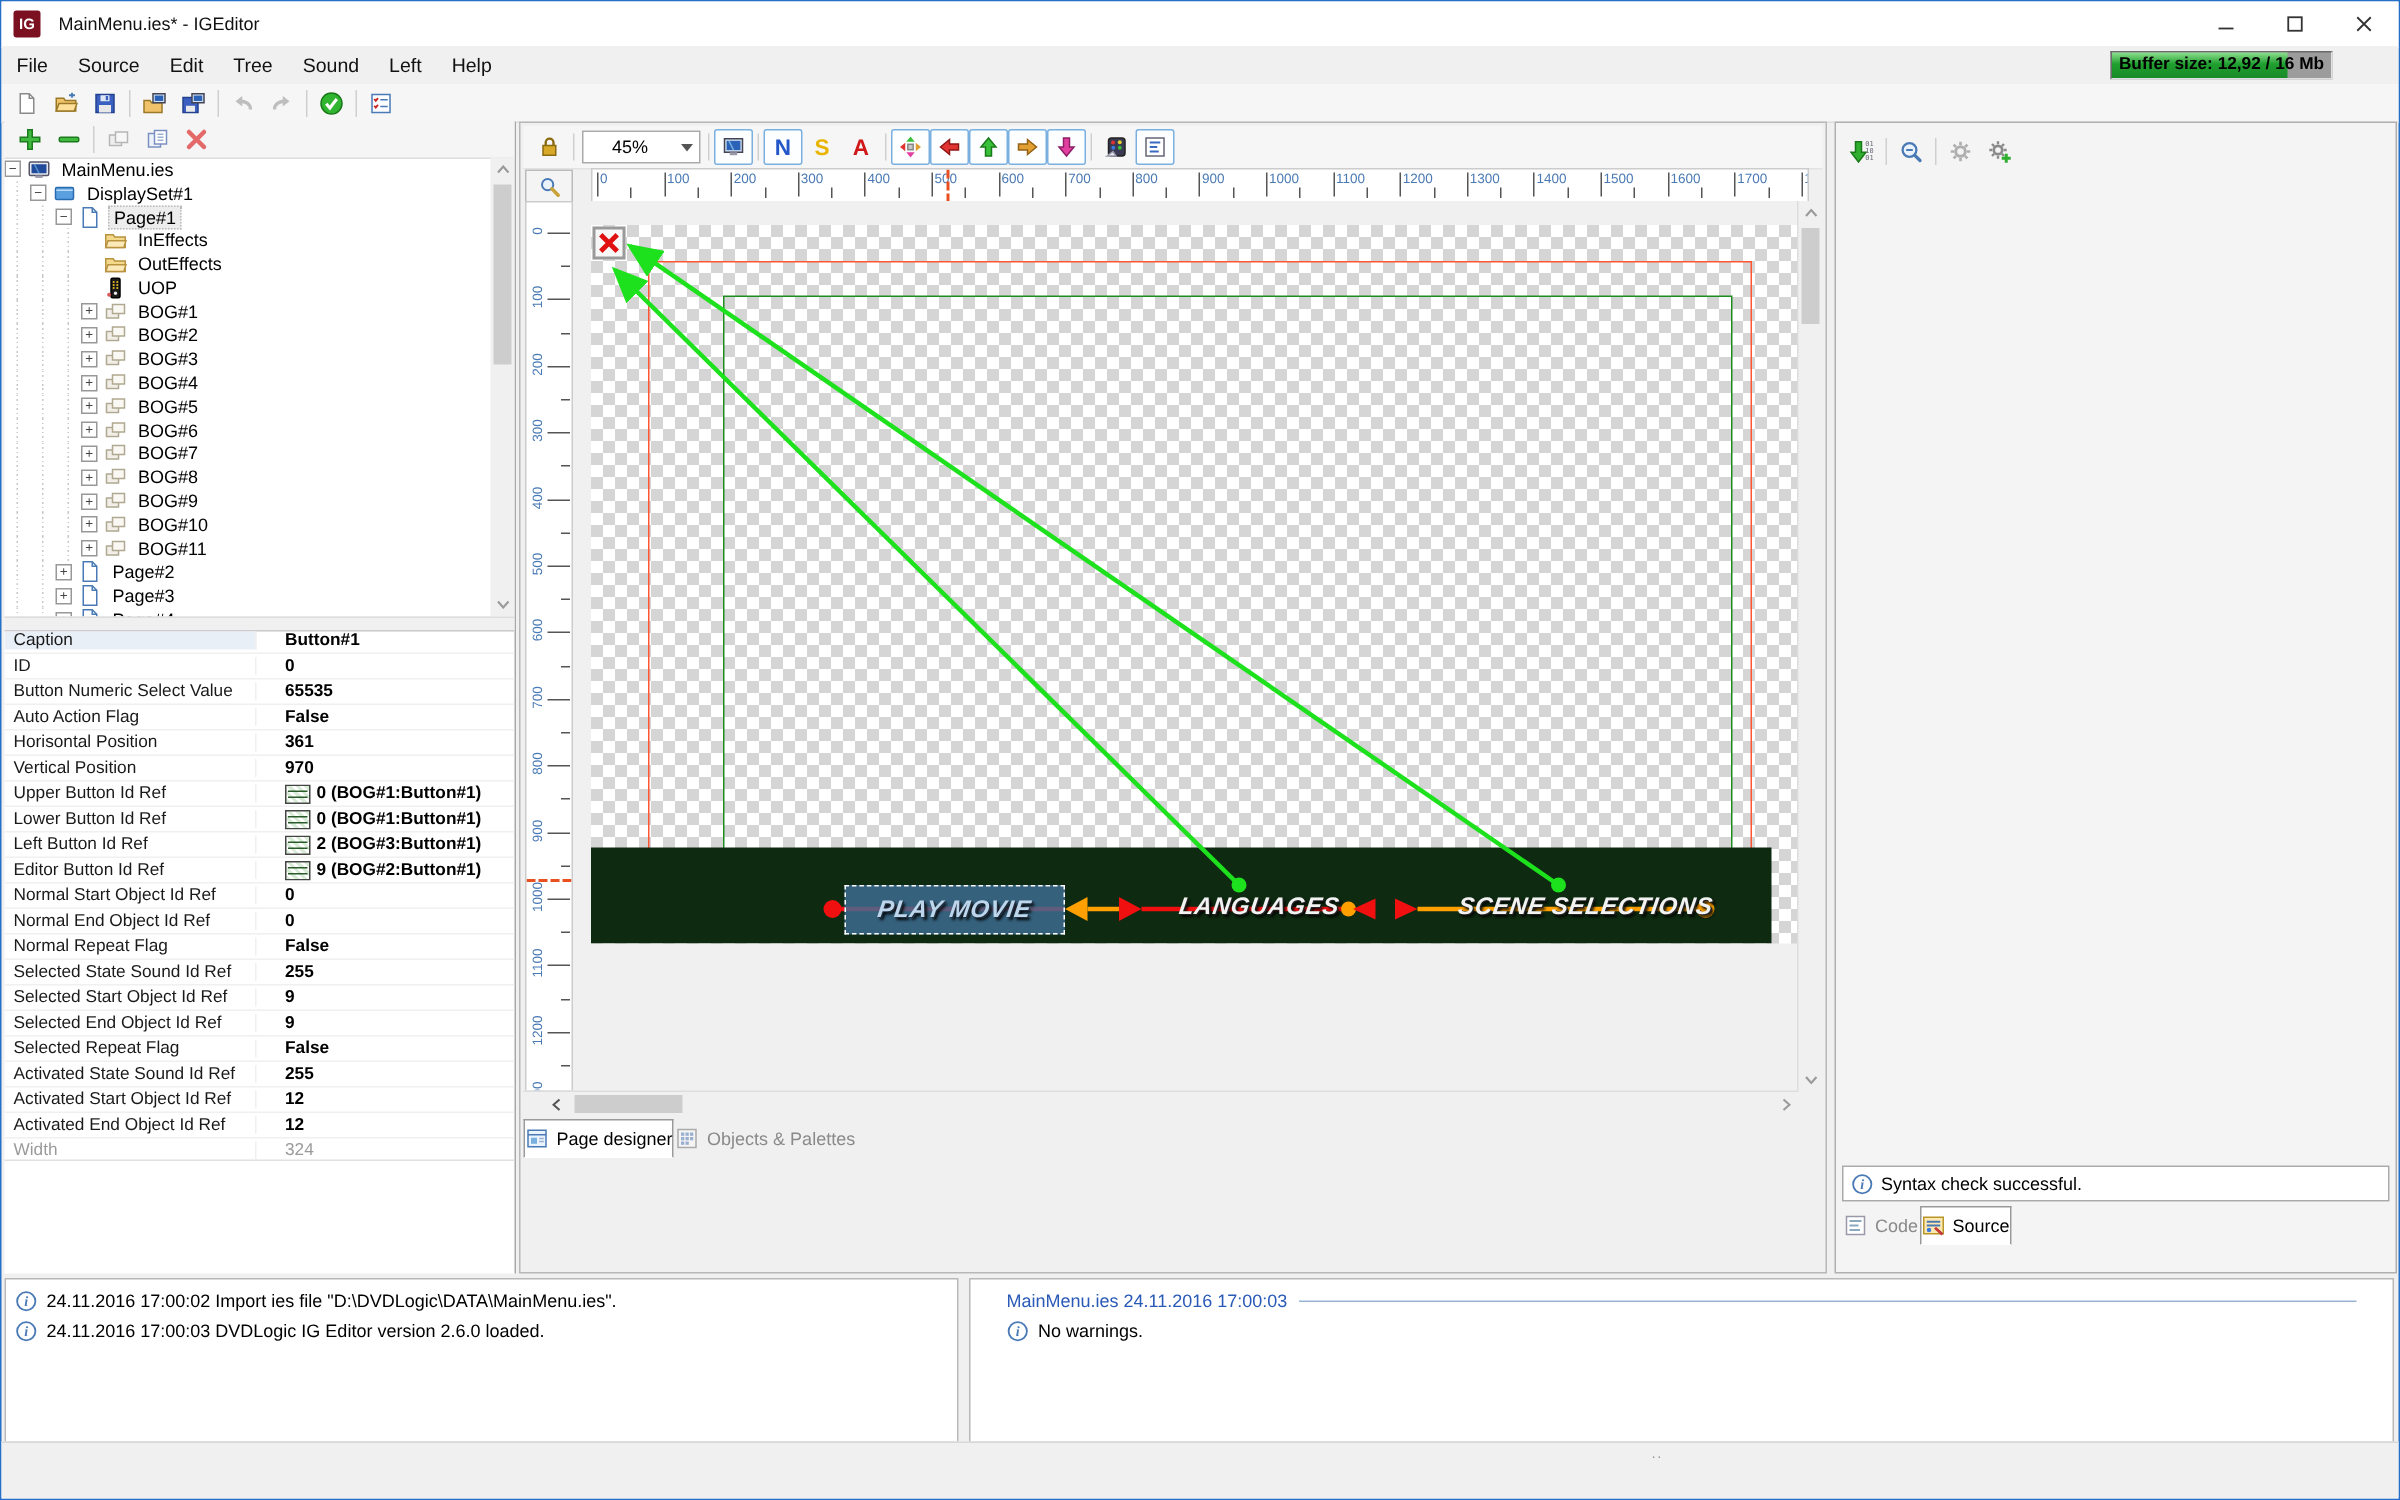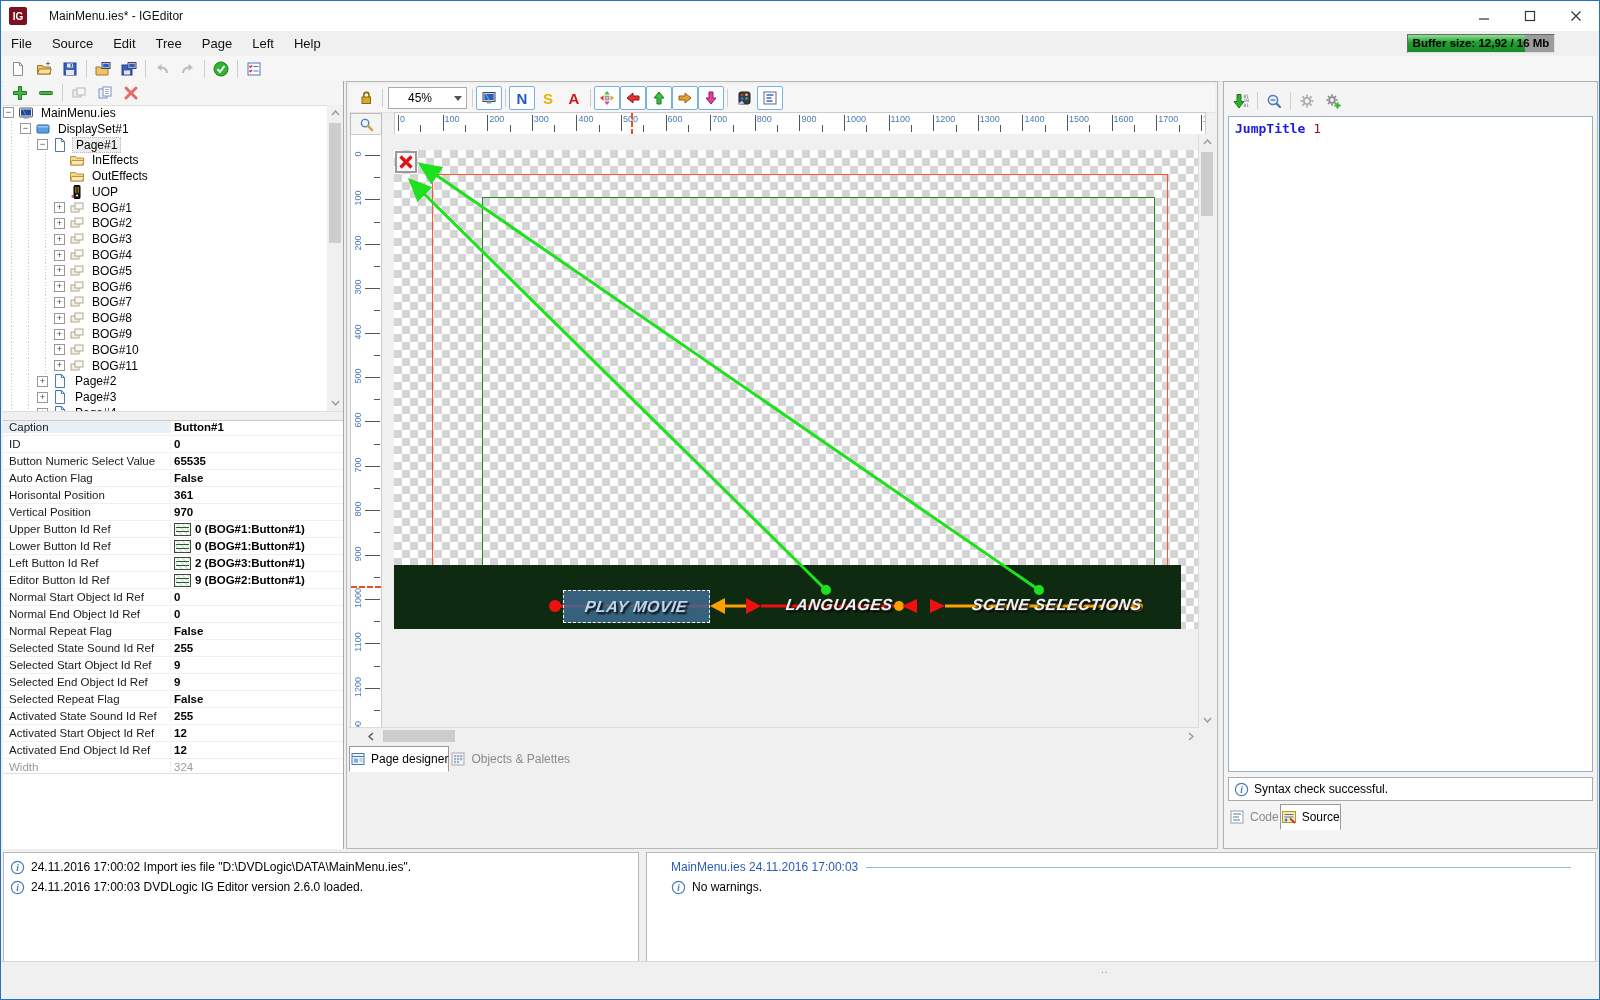--- a/index.html
+++ b/index.html
@@ -1,20 +1,20 @@
 <!DOCTYPE html>
 <html><head>
 <meta charset="utf-8">
 <style>
   html,body{margin:0;padding:0}
   body{width:1600px;height:1000px;overflow:hidden;font-family:"Liberation Sans",sans-serif;font-size:12px;color:#000;background:#e8e8e8;position:relative}
   #win{position:absolute;inset:0;border:1px solid #2470c8;background:#f0f0f0;box-sizing:border-box}
   
   #titlebar{position:absolute;left:0;top:0;right:0;height:30px;background:#fff;border-bottom:1px solid #e4e4e4;display:flex;align-items:center}
-  #appbadge{width:18px;height:18px;margin:0 22px 0 8px;background:#7a1020;color:#fff;font-weight:bold;font-size:10px;display:flex;align-items:center;justify-content:center;border-radius:2px}
+  #appbadge{width:18px;height:18px;margin:0 12px 0 8px;background:#7a1020;color:#fff;font-weight:bold;font-size:10px;display:flex;align-items:center;justify-content:center;border-radius:2px}
   #apptitle{font-size:12px;color:#111}
   #winbtns{margin-left:auto;display:flex;height:30px}
   .wbtn{width:46px;height:30px;display:flex;align-items:center;justify-content:center}
   .wbtn svg{width:12px;height:12px}
   
   #menubar{position:absolute;left:0;top:30px;right:0;height:25px;background:#f0f0f0;display:flex;align-items:center}
   .menuitem{padding:4px 10px;font-size:13px;color:#111}
   #gauge{position:absolute;right:44px;top:3px;width:146px;height:17px;background:#9c9c9c;border:1px solid #6a6a6a;border-right-color:#e0e0e0;border-bottom-color:#e0e0e0}
   #gaugefill{position:absolute;left:0;top:0;bottom:0;background:linear-gradient(#8fe08f,#1f9f2f 45%,#1a8a28)}
   #gaugetext{position:absolute;inset:0;text-align:center;font-weight:bold;font-size:11.5px;line-height:16px;color:#000;white-space:nowrap}
@@ -38,21 +38,21 @@
   .tlabel{font-size:12px;padding:0 3px}
   .trow.sel .tlabel{background:#ededed;border:1px dotted #bbb}
   #treescroll{position:absolute;right:0;top:24px;width:16px;height:306px;background:#f0f0f0}
   .sarrow{position:absolute;left:0;width:16px;height:16px;display:flex;align-items:center;justify-content:center;color:#9a9a9a}
   .sthumb{position:absolute;background:#cdcdcd}
   #splitter{position:absolute;left:0;top:330px;right:0;height:8px;background:#f0f0f0;border-top:1px solid #ddd;border-bottom:1px solid #ccc}
   #propgrid{position:absolute;left:0;top:338px;right:0;height:354px;overflow:hidden;border-bottom:1px solid #e0e0e0}
   .prow{height:16px;display:flex;border-bottom:1px solid #f0f0f0;align-items:center}
   .plabel{width:168px;flex:0 0 168px;padding-left:6px;font-size:11.5px;color:#1a1a1a;border-right:1px solid #f0f0f0;overflow:hidden;white-space:nowrap;box-sizing:border-box}
   .prow.sel .plabel{background:#e9eff7}
-  .pval{flex:1;font-size:11.5px;font-weight:bold;padding-left:3px;display:flex;align-items:center;overflow:hidden;white-space:nowrap}
+  .pval{flex:1;font-size:11.5px;font-weight:bold;padding-left:19px;display:flex;align-items:center;overflow:hidden;white-space:nowrap}
   .prow.muted .plabel,.prow.muted .pval{color:#9a9a9a;font-weight:normal}
   .refico{width:15px;height:11px;flex:0 0 15px;margin-right:4px;border:1px solid #444;background:repeating-linear-gradient(45deg,#d8ecd8 0 2px,#fff 2px 4px);position:relative}
   .refico:before{content:"";position:absolute;left:1px;right:1px;top:3px;border-top:1.5px solid #2a5a2a}
   .refico:after{content:"";position:absolute;left:1px;right:1px;top:7px;border-top:1.5px solid #2a5a2a}
   
   #centerpanel{position:absolute;left:345px;top:80px;width:872px;height:768px;background:#f0f0f0;border:1px solid #b8b8b8;box-sizing:border-box}
   #canvastoolbar{position:absolute;left:2px;top:2px;right:2px;height:28px;background:#f6f6f6;display:flex;align-items:center;padding-left:4px;border-bottom:1px solid #e2e2e2}
   .combo{width:58px;height:20px;border:1px solid #aaa;background:#fff;display:flex;align-items:center;padding-left:19px;margin:0 2px;position:relative}
   .combo .dd{position:absolute;right:4px;top:8px;width:0;height:0;border-left:4px solid transparent;border-right:4px solid transparent;border-top:5px solid #555}
   .lbtn b{font-size:15px}
@@ -135,21 +135,21 @@
 
   <div id="menubar">
     <div id="gauge">
       <div id="gaugefill" style="width: 80%;"></div>
       <div id="gaugetext">Buffer size: 12,92 / 16 Mb</div>
     </div>
   <div class="menuitem">File</div>
       <div class="menuitem">Source</div>
       <div class="menuitem">Edit</div>
       <div class="menuitem">Tree</div>
-      <div class="menuitem">Page</div>
+      <div class="menuitem">Sound</div>
       <div class="menuitem">Left</div>
       <div class="menuitem">Help</div>
     </div>
 
   <div id="maintoolbar">
       <div class="tbtn">
         <svg viewBox="0 0 16 16">
           <path d="M3.5 1.5h6l3 3v10h-9z" fill="#fff" stroke="#8a8a8a"></path>
           <path d="M9.5 1.5v3h3" fill="none" stroke="#8a8a8a"></path>
         </svg>
@@ -937,23 +937,20 @@
           </svg>
         </div>
         <div class="tbtn">
           <svg viewBox="0 0 16 16">
             <circle cx="7" cy="7" r="2.8" fill="none" stroke="#8a8a8a" stroke-width="1.8"></circle>
             <path d="M7 1.2v2M7 10.8v2M1.2 7h2M10.8 7h2M3 3l1.4 1.4M9.6 9.6L11 11M11 3L9.6 4.4M4.4 9.6L3 11" stroke="#8a8a8a" stroke-width="1.6"></path>
             <path d="M12.5 9.5v6M9.5 12.5h6" stroke="#2fae2f" stroke-width="2"></path>
           </svg>
         </div>
       </div>
-    <div id="codearea">
-      <span class="kw">JumpTitle</span>&nbsp;<span class="arg">1</span>
-    </div>
     <div id="syntaxbox">
       <svg width="15" height="15" viewBox="0 0 16 16">
           <circle cx="8" cy="8" r="6.5" fill="#fff" stroke="#4a7ab5" stroke-width="1.3"></circle>
           <text x="8" y="11.5" text-anchor="middle" font-size="10" font-family="Liberation Serif,serif" font-style="italic" font-weight="bold" fill="#4a7ab5">i</text>
         </svg>
       <span>Syntax check successful.</span>
     </div>
     <div id="srctabs">
         <div class="tab">
           <span style="width: 16px; height: 16px; display: inline-flex;">

